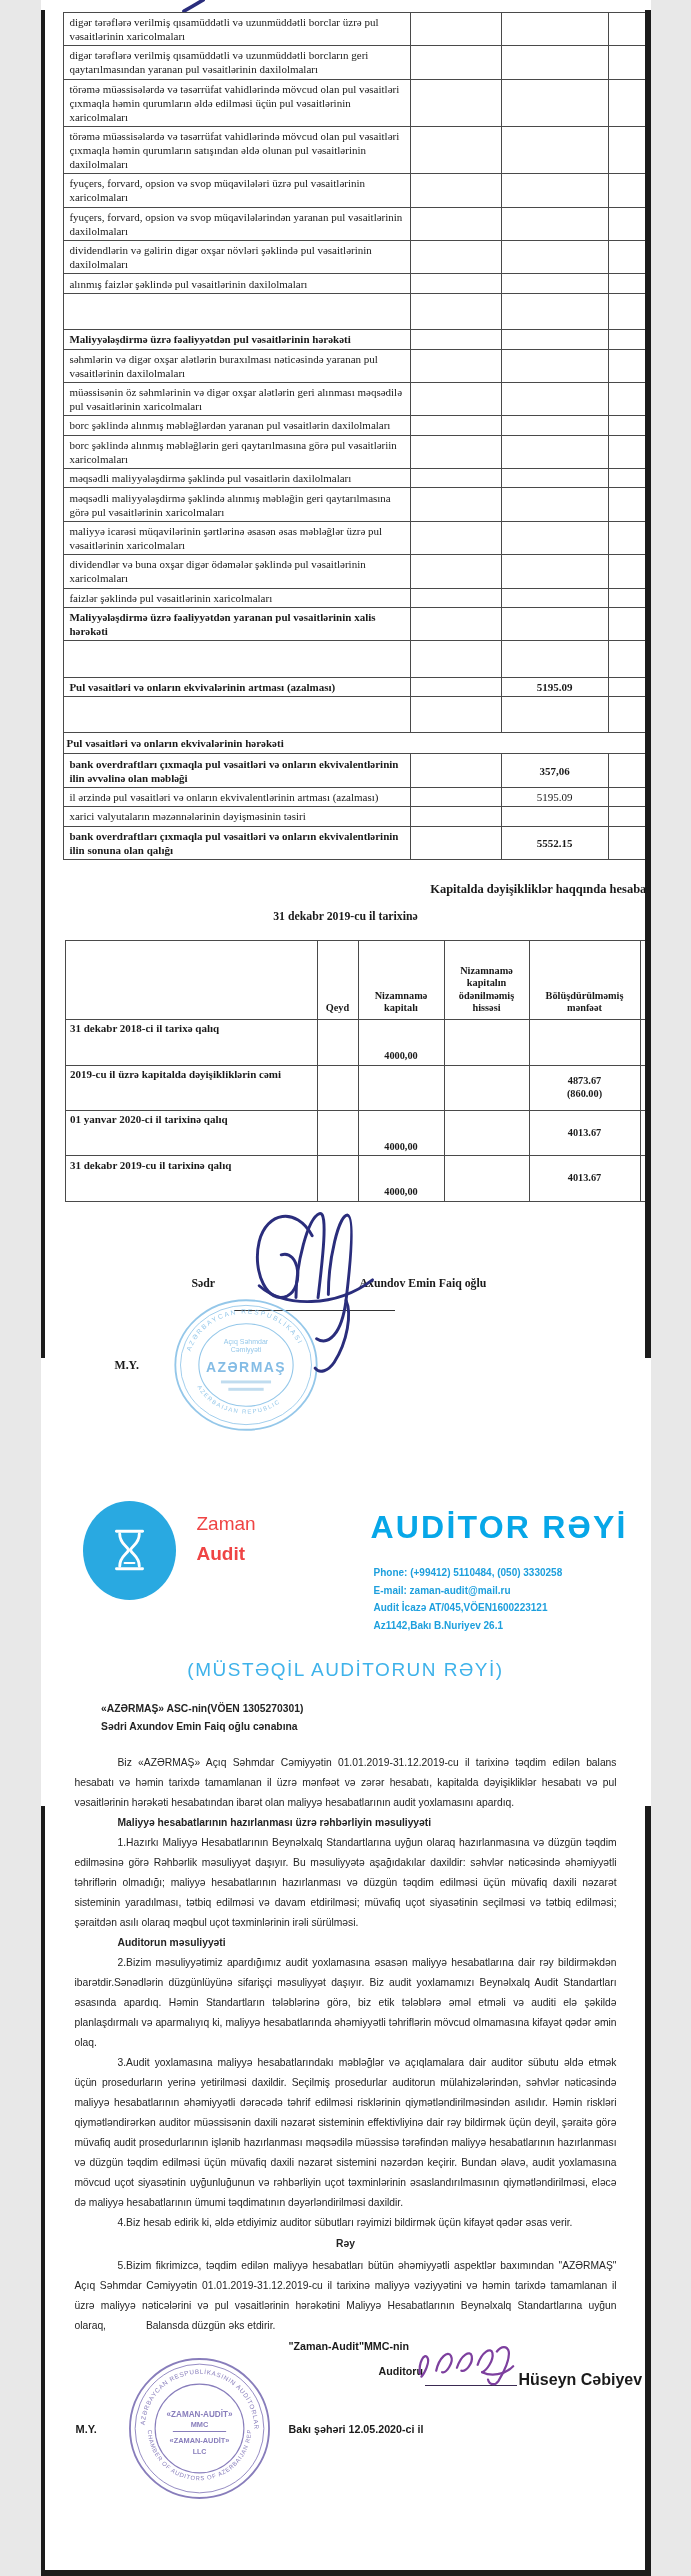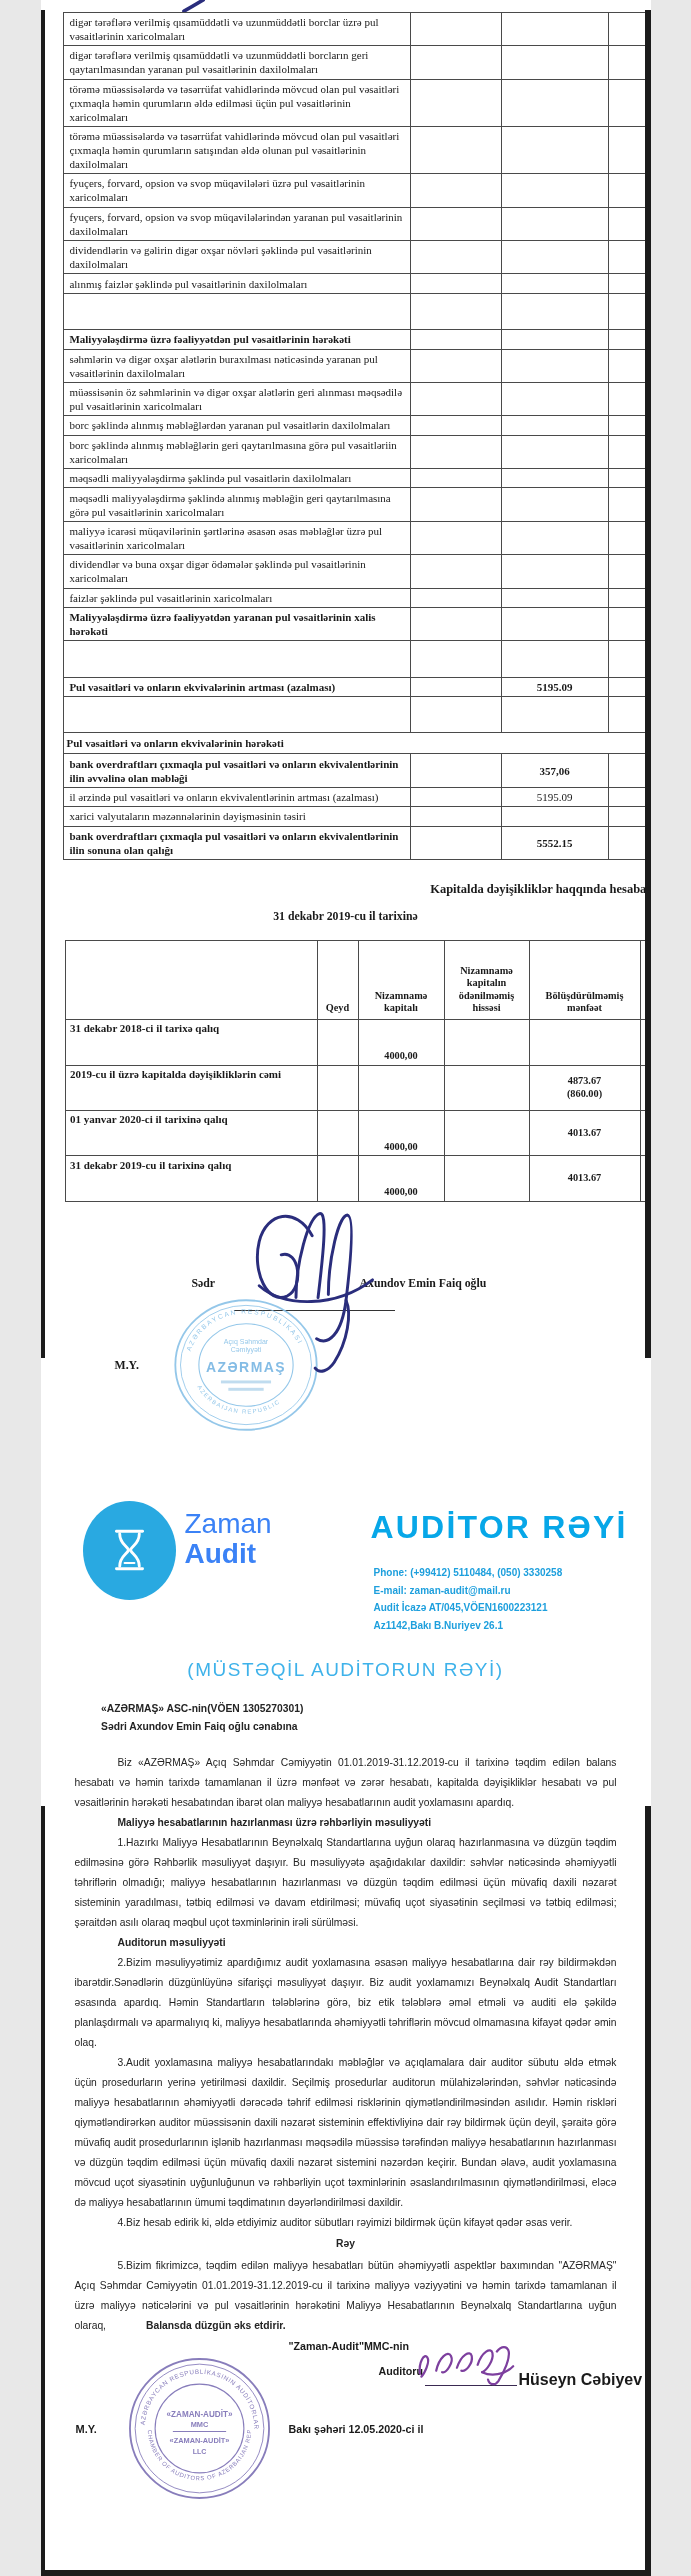--- a/index.html
+++ b/index.html
@@ -40,39 +40,39 @@
   .sig1 .name{position:absolute;left:319px;top:74px;font-weight:bold;font-size:11.8px;}
   .sig1 .sline{position:absolute;left:193px;top:108px;width:161px;border-bottom:1.5px solid #333;}
   .sig1 .my{position:absolute;left:74px;top:156px;font-weight:bold;font-size:11.8px;}
   .sig1 .sigsvg{position:absolute;left:184px;top:-8.9px;z-index:3;}
   .sig1 .stamp{position:absolute;left:131px;top:96px;z-index:2;opacity:.92;}
 
   
   .lh{position:relative;height:155px;margin-top:20.7px;font-family:"Liberation Sans",sans-serif;}
   .lh .logo-circle{position:absolute;left:42px;top:7.4px;width:93px;height:99px;border-radius:50%;
                    background:#29a9e1;display:flex;align-items:center;justify-content:center;}
-  .lh .logo-text{position:absolute;left:144px;top:16px;font-size:28px;line-height:29.5px;color:#3b82f6;}
+  .lh .logo-text{position:absolute;left:156px;top:16px;font-size:19px;line-height:29.5px;color:#ef4444;}
   .lh .logo-text .l1{font-weight:400;}
   .lh .logo-text .l2{font-weight:700;}
   .lh .big-title{position:absolute;left:330px;top:16px;font-size:32px;font-weight:800;
                  color:#07a7e8;letter-spacing:2.2px;}
   .lh .contacts{position:absolute;left:333px;top:71px;font-size:10px;font-weight:700;
                 color:#1d9fdd;line-height:1.75;}
   .subtitle{margin-top:10.3px;text-align:center;font-family:"Liberation Sans",sans-serif;
             font-size:19px;color:#3eb2ea;letter-spacing:1.5px;font-weight:500;}
 
   
   .letter{margin:19px 34px 0 34px;font-family:"Liberation Sans",sans-serif;font-size:10.3px;
           line-height:20px;color:#242424;text-align:justify;}
   .letter .addr{font-weight:700;margin-left:26.6px;line-height:18.4px;text-align:left;}
   .letter .gap{height:16px;}
   .letter p{margin:0;text-indent:43px;}
   .letter p.h{font-weight:700;}
   .letter .ray{text-align:center;font-weight:700;text-indent:0;margin:1.5px 0;}
-  .letter .bold-inline{font-weight:700;padding-left:40px;}
+  .letter .bold-inline{font-weight:400;padding-left:40px;}
 
   
   .sig2{position:relative;height:221px;font-family:"Liberation Sans",sans-serif;}
   .sig2 .firm{position:absolute;left:248px;top:4.4px;font-weight:700;font-size:10.7px;}
   .sig2 .aud{position:absolute;left:338px;top:29.5px;font-weight:700;font-size:10.7px;}
   .sig2 .aname{position:absolute;left:478px;top:35px;font-weight:700;font-size:16px;}
   .sig2 .aline{position:absolute;left:384px;top:49px;width:92px;border-bottom:1.5px solid #3a2a52;}
   .sig2 .my{position:absolute;left:35px;top:87px;font-weight:700;font-size:11px;}
   .sig2 .city{position:absolute;left:248px;top:87px;font-weight:700;font-size:10.7px;}
   .sig2 .sigsvg{position:absolute;left:373px;top:5.9px;z-index:3;}

